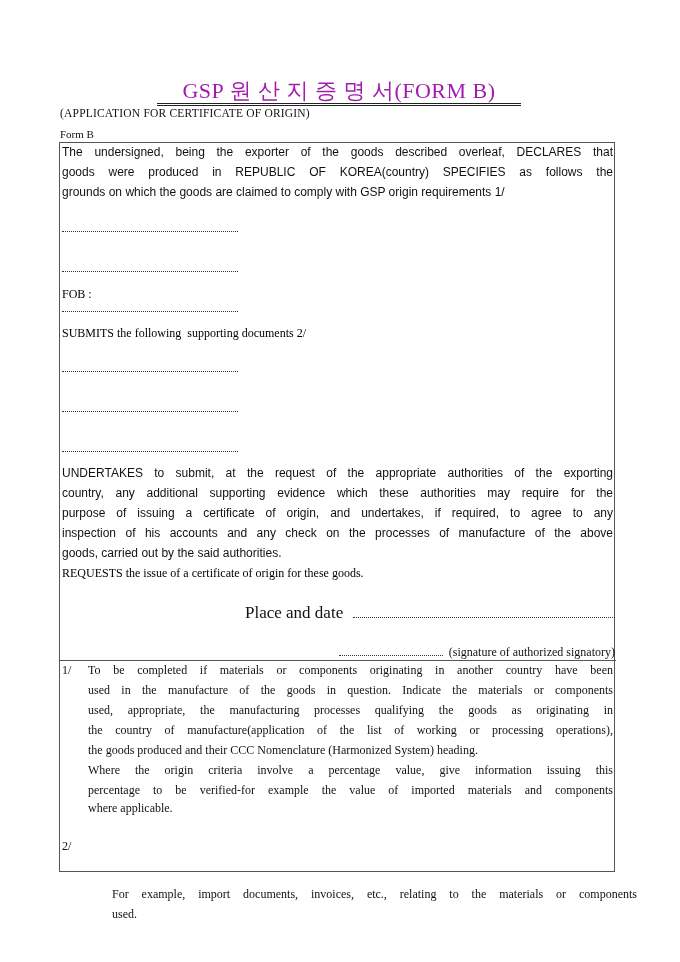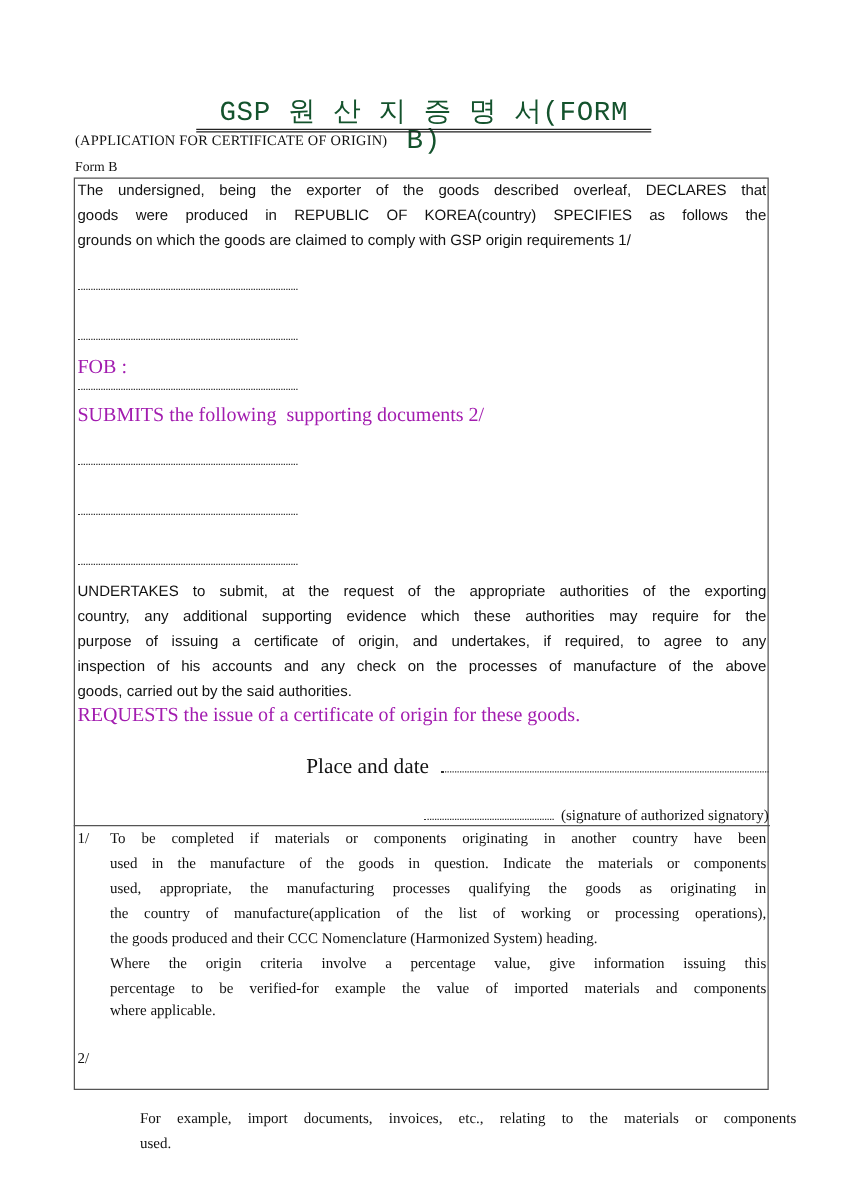--- a/index.html
+++ b/index.html
@@ -1,32 +1,32 @@
 <!DOCTYPE html>
 <html><head>
 <meta charset="utf-8">
 <style>
   html, body { margin:0; padding:0; background:#ffffff; }
   body { width:680px; height:962px; position:relative; overflow:hidden;
          font-family:"DejaVu Serif","Liberation Serif",serif; color:#111; }
   .title { position:absolute; left:157px; top:80px; width:364px; height:22px;
-           text-align:center; font-family:Liberation Mono, monospace;
-           font-size:22px; line-height:22px; letter-spacing:0.5px; color:#14532d; }
+           text-align:center; font-family:Liberation Serif, serif;
+           font-size:22px; line-height:22px; letter-spacing:0.5px; color:#a21caf; }
   .title-rule { position:absolute; left:157px; top:103px; width:364px; height:1px;
                 border-top:1px solid #222; border-bottom:1px solid #222; }
   .subtitle { position:absolute; left:60px; top:106px; font-size:11.5px; line-height:14px;
               font-family:"Liberation Serif",serif; letter-spacing:0.2px; }
   .formb { position:absolute; left:60px; top:127px; font-size:11px; line-height:14px;
            font-family:"Liberation Serif",serif; }
   .box { position:absolute; left:59px; top:142px; width:556px; height:730px;
          border:1px solid #555; box-sizing:border-box; }
   .divider { position:absolute; left:59px; top:660px; width:557px; height:0;
              border-top:1px solid #555; }
-  .txt { position:absolute; font-family:"Liberation Serif",serif; font-size:16px;
-         line-height:20px; color:#a21caf; }
+  .txt { position:absolute; font-family:"Liberation Serif",serif; font-size:12px;
+         line-height:20px; color:#000000; }
   .para { position:absolute; left:62px; width:551px; font-family:Liberation Sans, sans-serif;
           font-size:12px; line-height:20px; text-align:justify; }
   .para .ln { display:block; text-align:justify; text-align-last:justify; height:20px; white-space:nowrap; overflow:hidden; }
   .para .ln.last { text-align-last:left; }
   .dots { position:absolute; left:62px; width:176px; height:0; border-top:1px dotted #333; }
   .note-num { position:absolute; left:62px; font-family:"Liberation Serif",serif; font-size:12px; line-height:20px; }
   .note { position:absolute; left:88px; width:525px; font-family:Liberation Serif, serif; font-size:12px; line-height:20px; }
   .note .ln { display:block; height:20px; white-space:nowrap; overflow:hidden; text-align:justify; text-align-last:justify; }
   .note .ln.last { text-align-last:left; }
   .place { position:absolute; left:245px; top:603px; width:370px; font-family:"Liberation Serif",serif; font-size:17px; line-height:20px; white-space:nowrap; overflow:hidden; }

